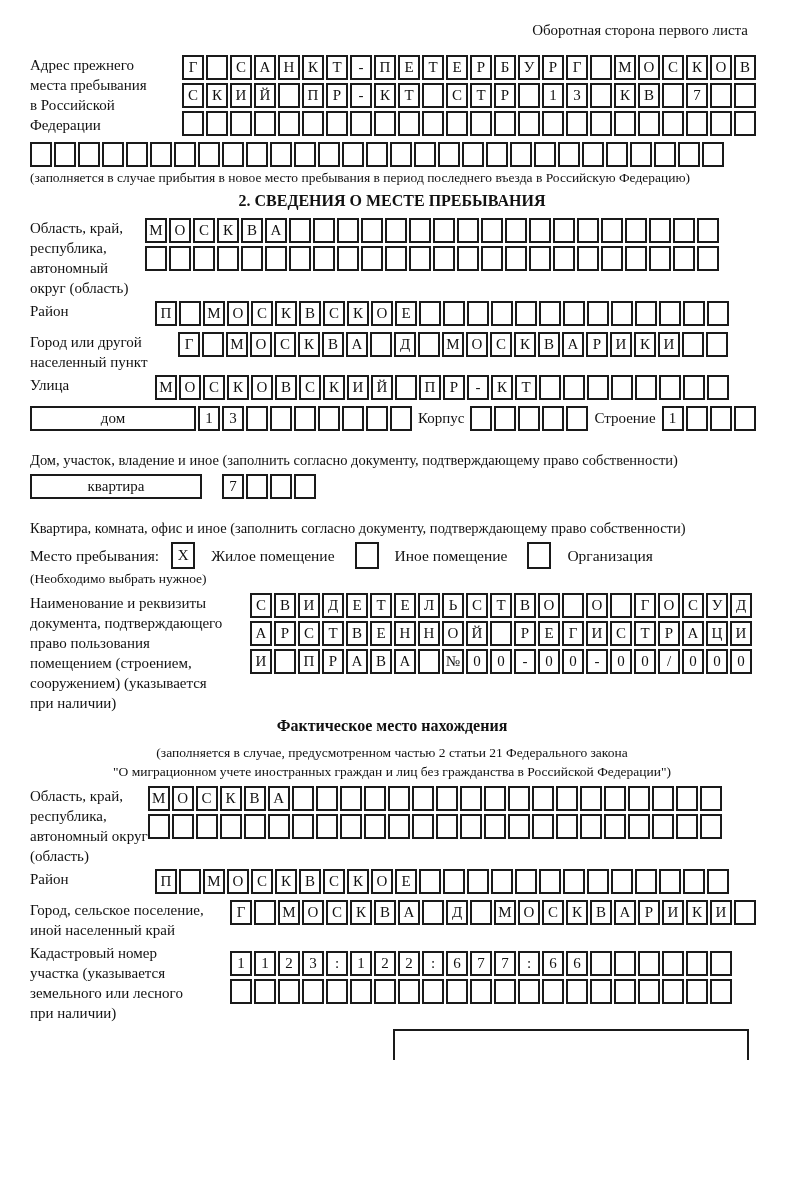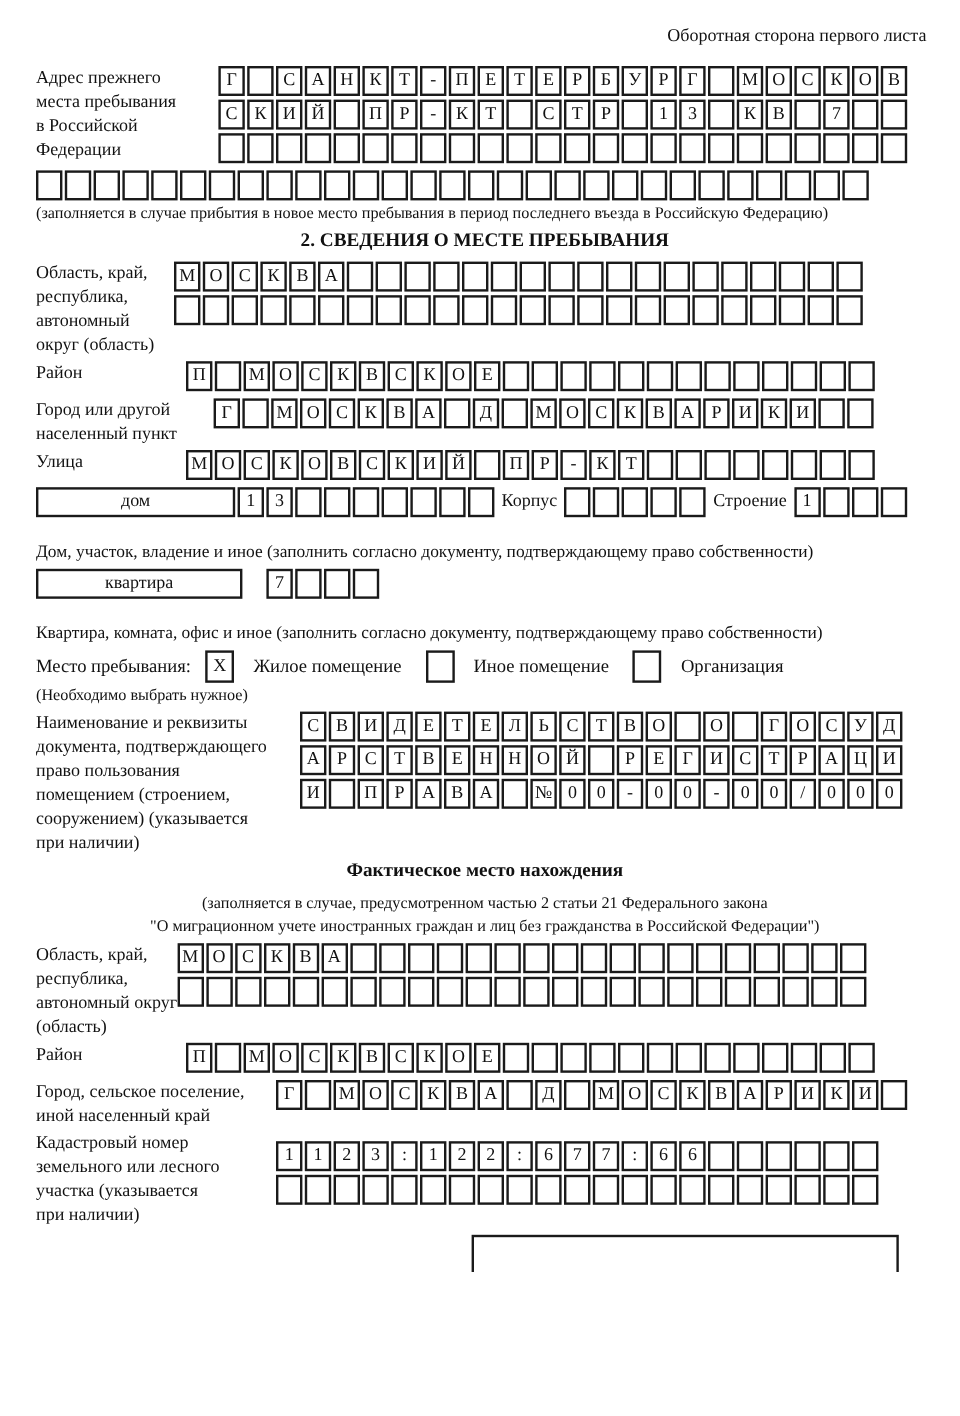--- a/index.html
+++ b/index.html
@@ -1,17 +1,17 @@
 <!DOCTYPE html>
 <html><head>
 <meta charset="utf-8">
 <style>
   html,body{margin:0;padding:0;background:#fff;}
   body{width:800px;height:1180px;font-family:"Liberation Serif",serif;color:#111;}
-  .page{box-sizing:border-box;width:800px;height:1060px;padding:10px 22px 0 30px;position:relative;overflow:hidden;}
+  .page{box-sizing:border-box;width:800px;height:1060px;padding:10px 46px 0 30px;position:relative;overflow:hidden;}
   .header-note{text-align:right;font-size:15px;margin:12px 6px 16px 0;}
   .formrow{display:flex;align-items:flex-start;margin-bottom:3px;}
   .lbl{font-size:15px;line-height:20px;white-space:nowrap;}
   .w152{flex:0 0 152px;} .w115{flex:0 0 115px;} .w125{flex:0 0 125px;}
   .w148{flex:0 0 148px;} .w220{flex:0 0 220px;} .w200{flex:0 0 200px;}
   .cellrow{display:flex;gap:2px;margin-bottom:3px;}
   .cell{flex:0 0 18px;width:18px;height:21px;border:2px solid #1a1a1a;font-size:15px;line-height:21px;text-align:center;overflow:hidden;}
   .checkcell{display:inline-block;width:20px;height:23px;border:2px solid #1a1a1a;font-size:15px;line-height:23px;text-align:center;}
   .widebox{height:21px;border:2px solid #1a1a1a;line-height:21px;text-align:center;font-size:15px;}
   .widebox.dom{width:162px;flex:0 0 162px;margin-right:2px;}
@@ -575,22 +575,22 @@
         <span class="cell">И</span>
         <span class="cell">К</span>
         <span class="cell">И</span>
         <span class="cell"></span>
       </div>
   </div>
 
   <div class="formrow">
     <div class="lbl w200">
         <div>Кадастровый номер</div>
+        <div>участка (указывается</div>
         <div>земельного или лесного</div>
-        <div>участка (указывается</div>
         <div>при наличии)</div>
       </div>
     <div style="margin-top:8px;">
       <div class="cellrow">
           <span class="cell">1</span>
           <span class="cell">1</span>
           <span class="cell">2</span>
           <span class="cell">3</span>
           <span class="cell">:</span>
           <span class="cell">1</span>

